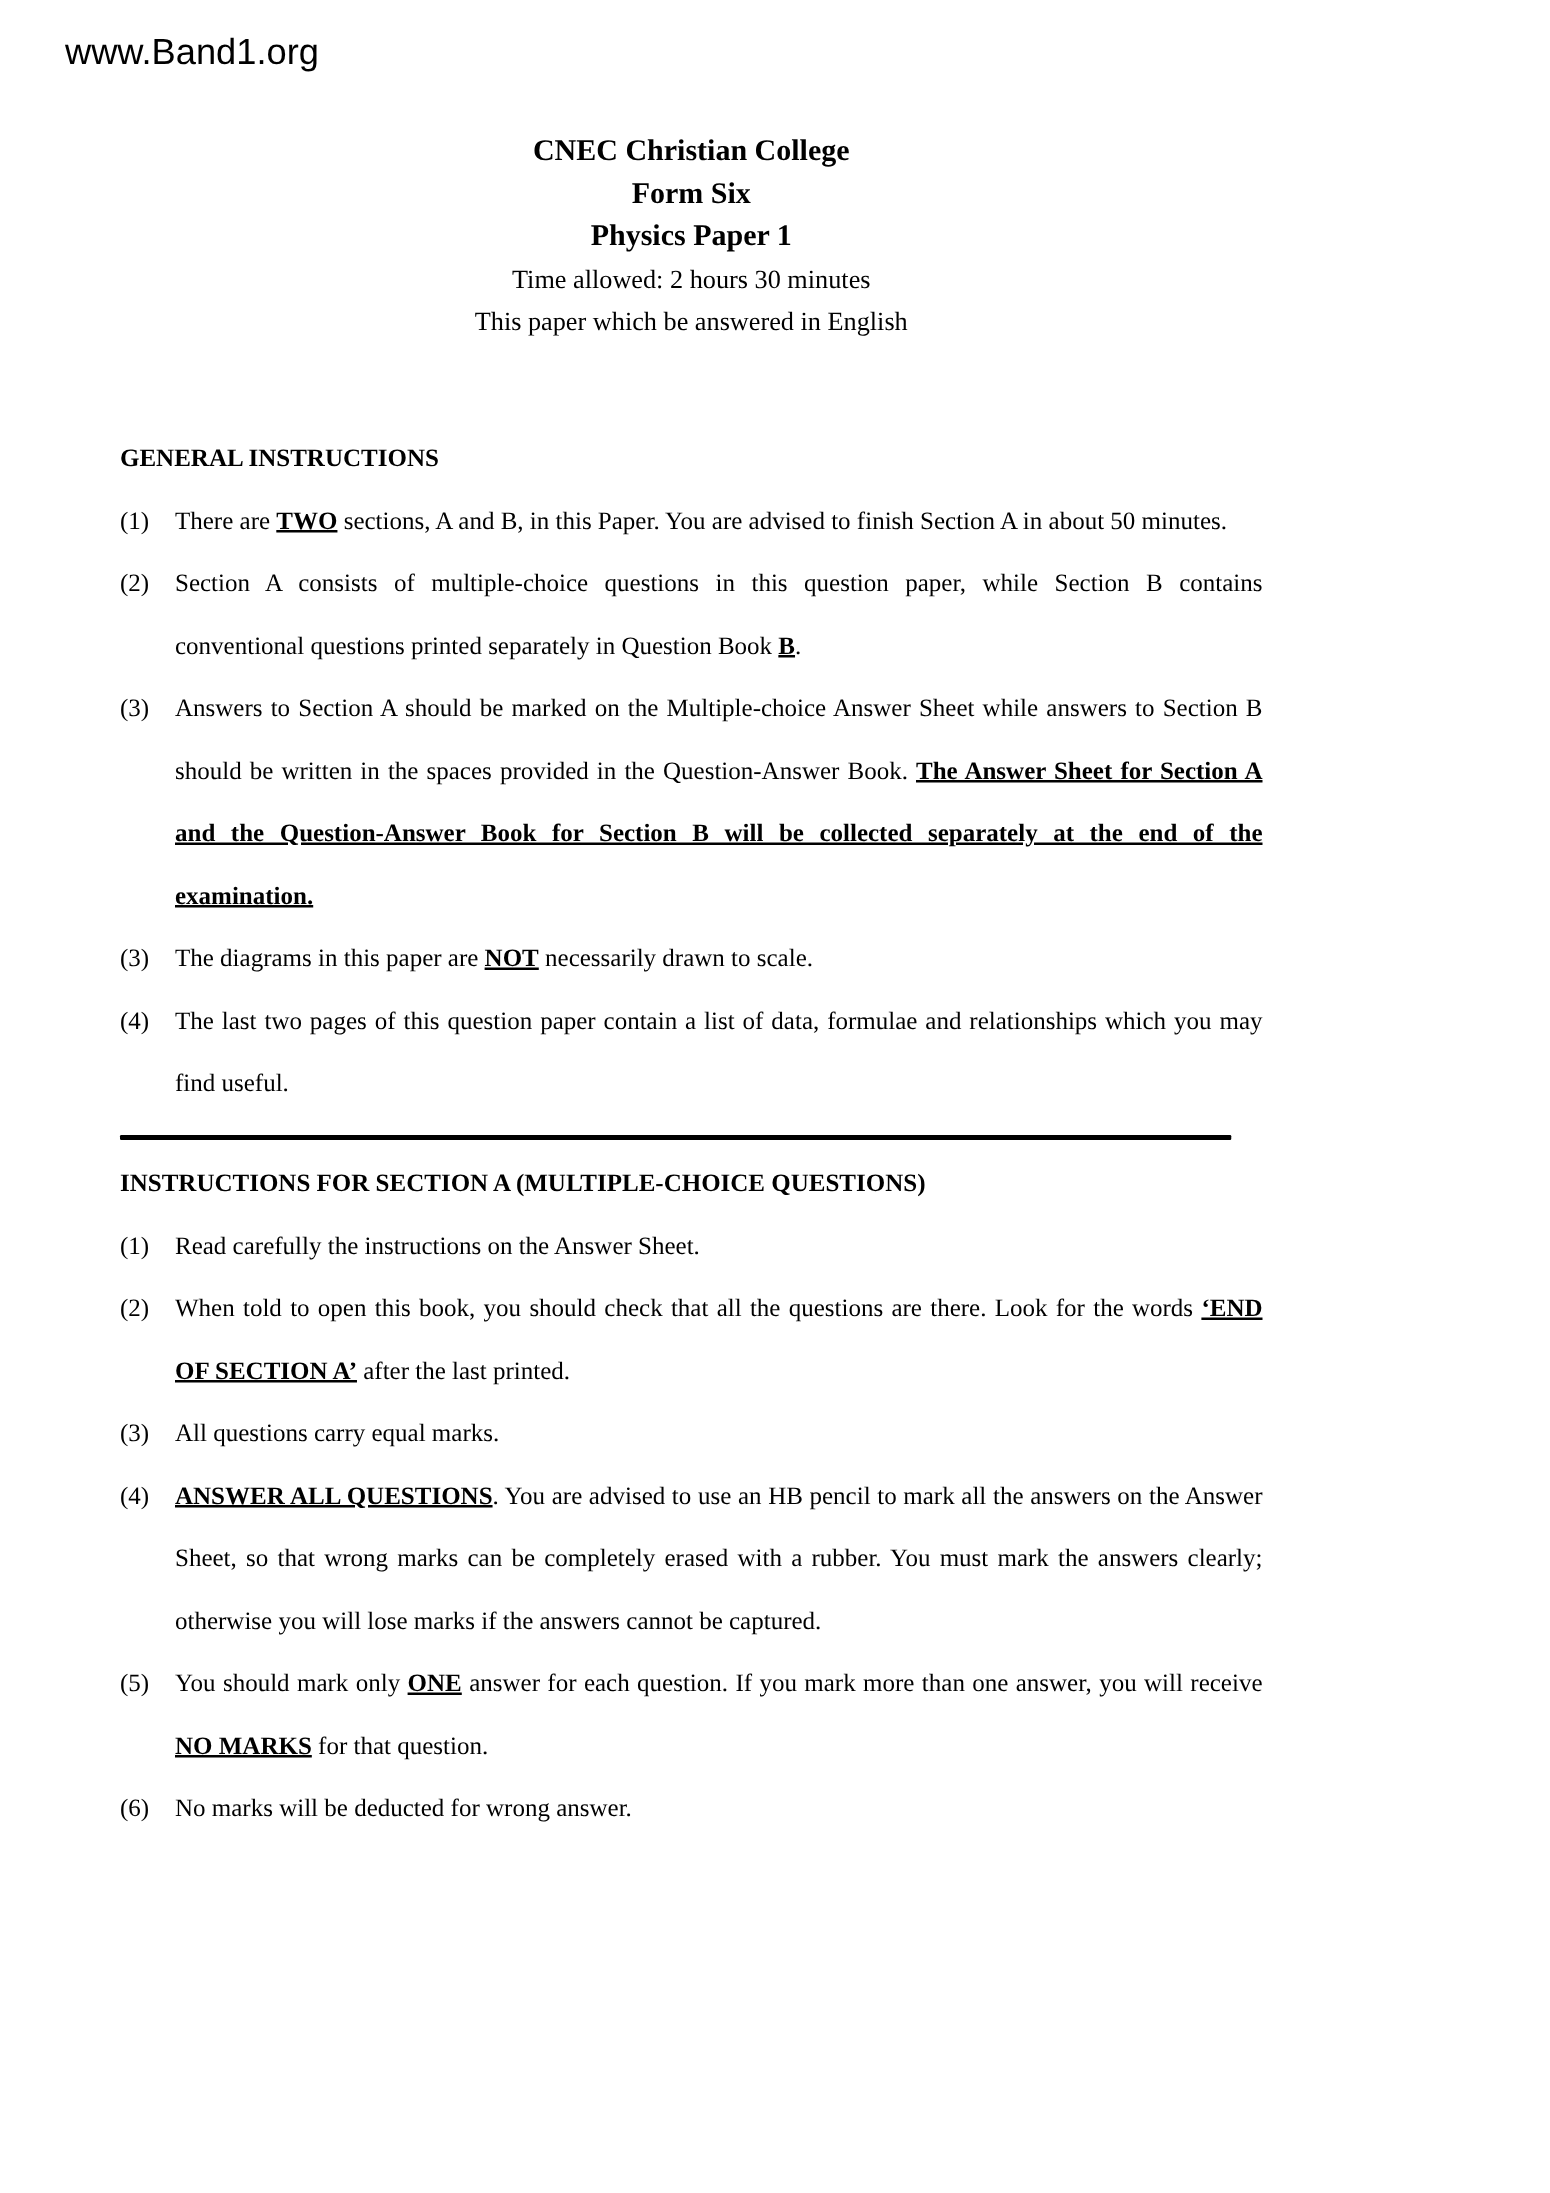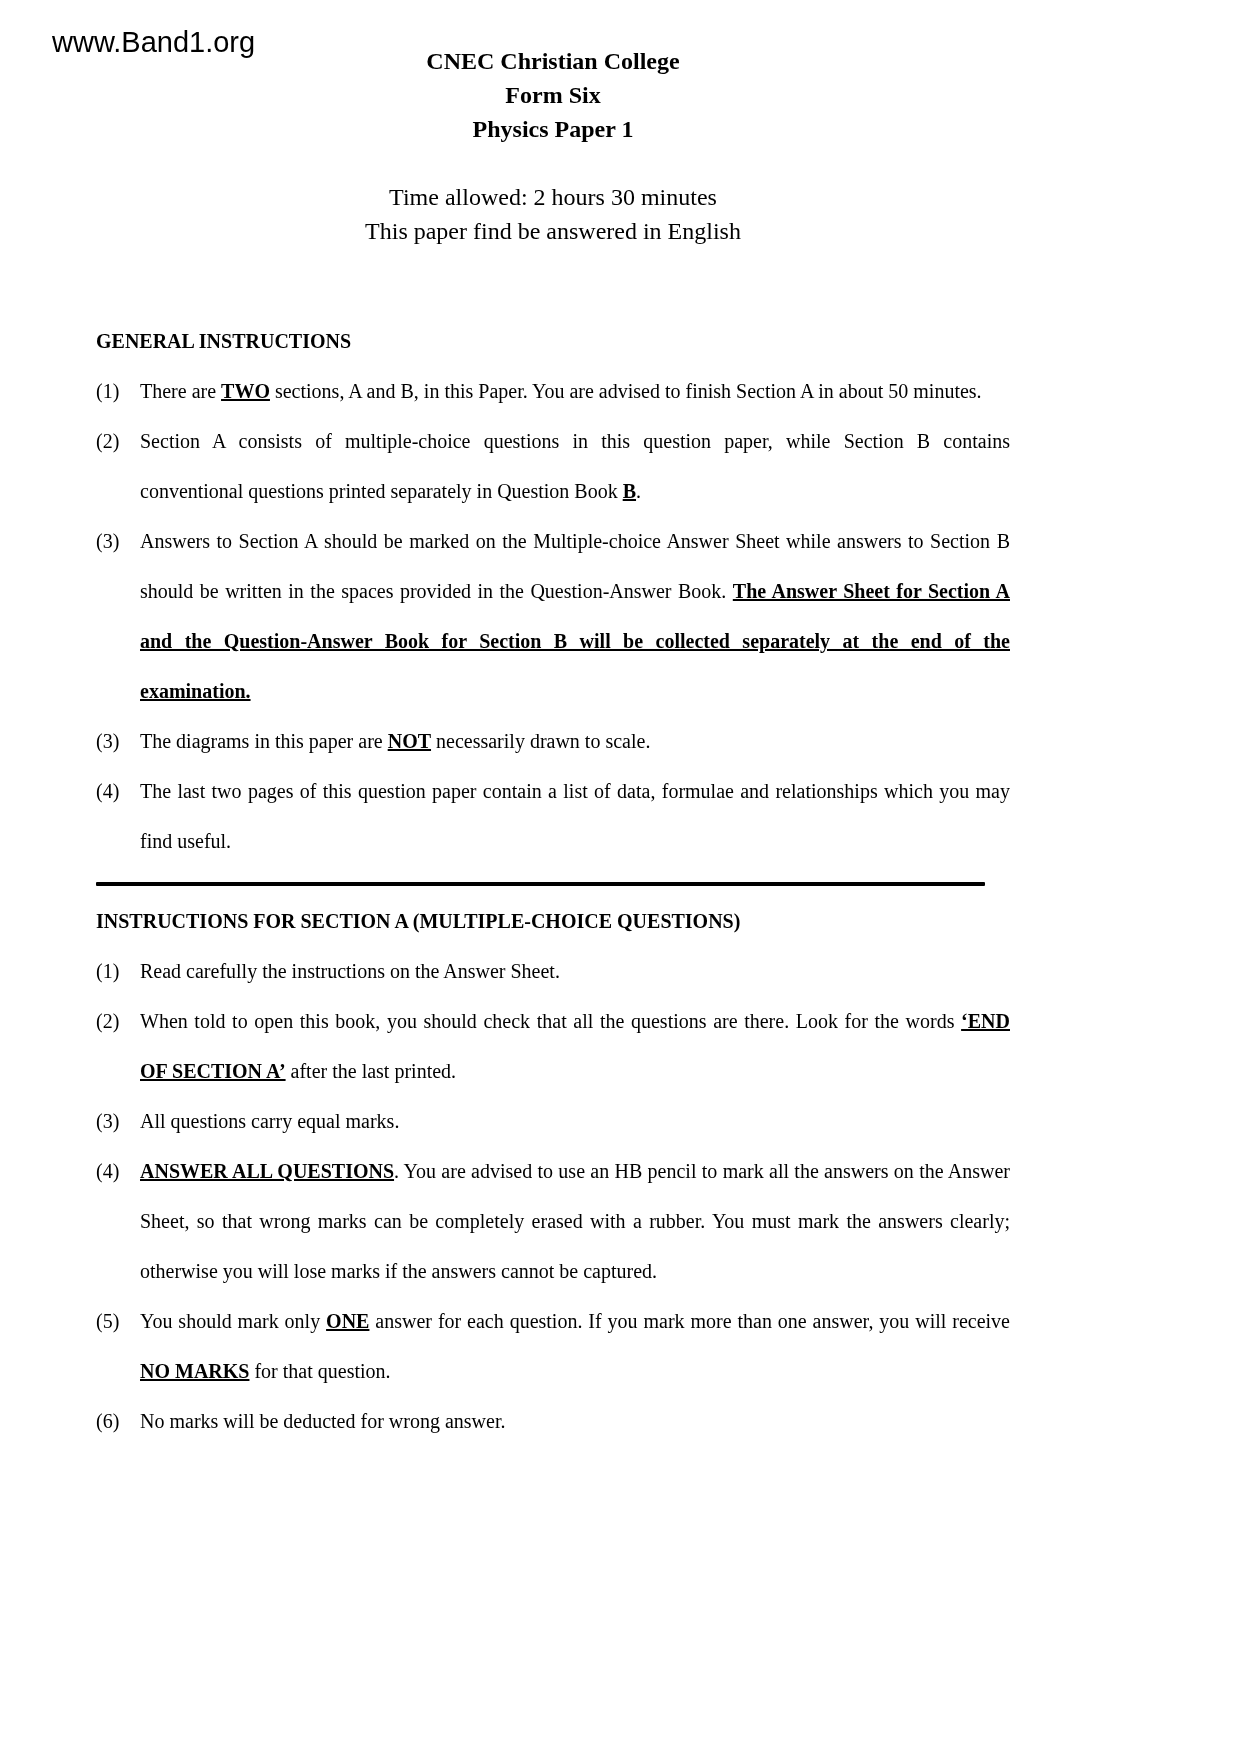--- a/index.html
+++ b/index.html
@@ -21,30 +21,29 @@
     top: 26px;
     font-family: "Liberation Sans", sans-serif;
     font-size: 29px;
     color: #000000;
   }
   .page {
     padding-left: 96px;
     width: 914px;
   }
   .title-block {
-    margin-top: 44px;
+    margin-top: 104px;
     text-align: center;
     font-weight: bold;
     font-size: 24px;
     line-height: 34px;
   }
   .subtitle-block {
-    margin-top: 34px;
     text-align: center;
-    font-size: 24px;
+    font-size: 21px;
     line-height: 34px;
   }
   .instructions-area {
     margin-top: 70px;
     font-size: 20px;
   }
   .section-heading {
     font-weight: bold;
     font-size: 20px;
     line-height: 46px;
@@ -83,21 +82,21 @@
 <div class="page">
 
   <div class="title-block">
     <div>CNEC Christian College</div>
     <div>Form Six</div>
     <div>Physics Paper 1</div>
   </div>
 
   <div class="subtitle-block">
     <div>Time allowed: 2 hours 30 minutes</div>
-    <div>This paper find be answered in English</div>
+    <div>This paper which be answered in English</div>
   </div>
 
   <div class="instructions-area">
       <div class="section-heading">GENERAL INSTRUCTIONS</div>
       <div class="item">
         <div class="num">(1)</div>
         <div class="txt"><span>There are </span><span class="b">TWO</span><span> sections, A and B, in this Paper. You are advised to finish Section A in about 50 minutes.</span></div>
       </div>
       <div class="item">
         <div class="num">(2)</div>

